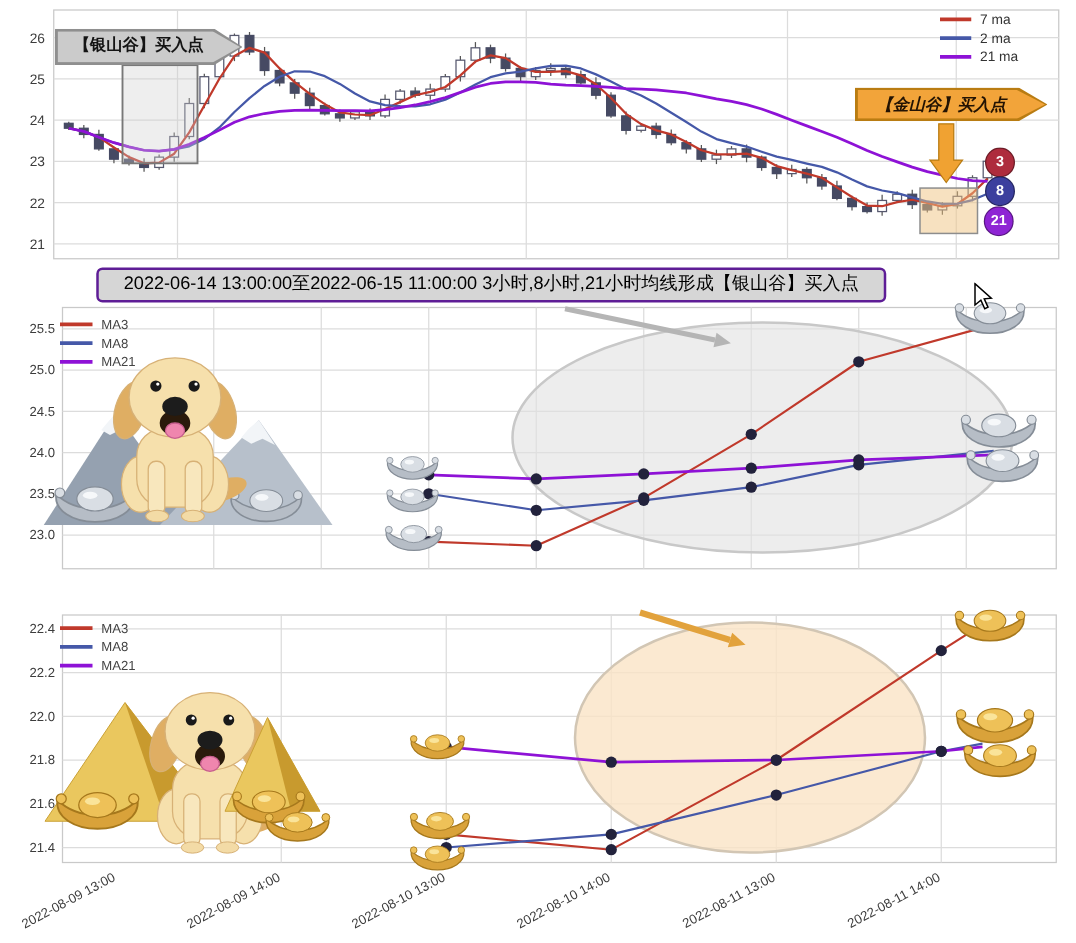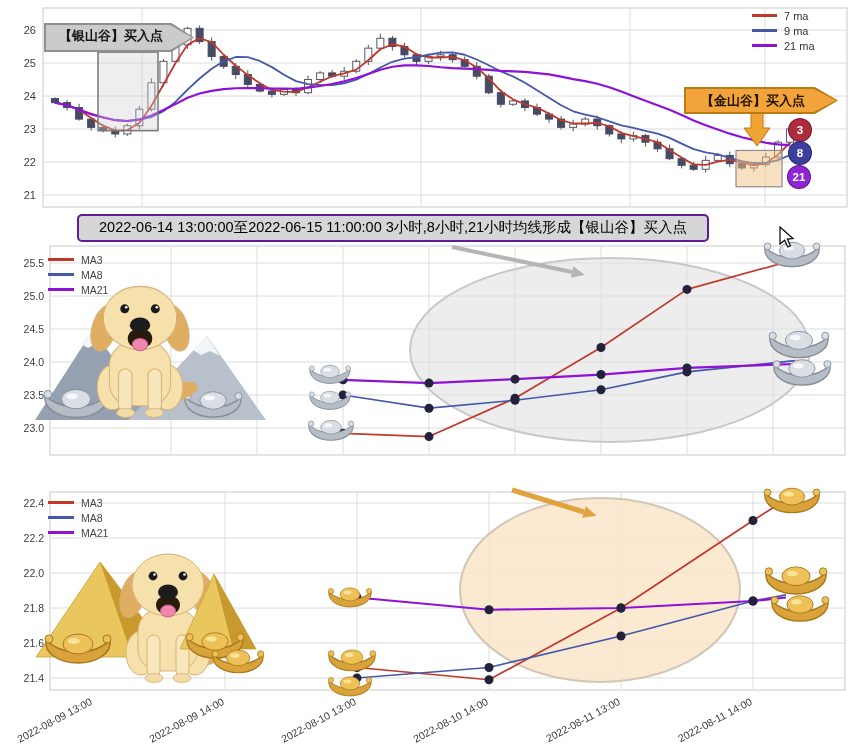--- a/index.html
+++ b/index.html
@@ -20,21 +20,21 @@
   #title-bot{left:141px;top:459px;background:#f0a12c;}
   .co{position:absolute;}
   .co-o,.co-i{position:absolute;clip-path:polygon(0 0,85% 0,100% 50%,85% 100%,0 100%);}
   .co-o{inset:0;}
   .co-i{inset:2px;}
   .co-t{position:relative;display:block;text-align:center;font-weight:bold;
         font-size:13px;padding-right:16px;}
   #co-silver{left:44px;top:3px;width:150px;height:29px;margin-top:20px;}
   #co-silver .co-o{background:#8f8f8f;} #co-silver .co-i{background:#cbcbcb;}
   #co-silver .co-t{line-height:25px;color:#141414;}
-  #co-gold{left:684px;top:87px;width:154px;height:27px;}
+  #co-gold{left:684px;top:70px;width:154px;height:27px;font-style:italic;}
   #co-gold .co-o{background:#b97c12;} #co-gold .co-i{background:#f2a43a;}
   #co-gold .co-t{line-height:27px;color:#231303;}
   .badge{position:absolute;width:24px;height:24px;border-radius:50%;color:#fff;
          font-weight:bold;font-size:11.5px;line-height:22px;text-align:center;
          border:1px solid rgba(0,0,0,.38);box-sizing:border-box;}
   #badge-3{left:788px;top:118px;} #badge-8{left:788px;top:141px;} #badge-21{left:787px;top:165px;}
   #cursor{position:absolute;left:779px;top:226px;width:16px;height:22px;}
 </style>
 </head>
 <body>
@@ -456,21 +456,21 @@
       </g>
     </svg>
 
   <div class="legend" id="legend-top">
     <div class="lrow">
         <span class="sw" style="background: rgb(192, 57, 43);"></span>
         <span>7 ma</span>
       </div>
     <div class="lrow">
         <span class="sw" style="background: rgb(69, 88, 168);"></span>
-        <span>9 ma</span>
+        <span>2 ma</span>
       </div>
     <div class="lrow">
         <span class="sw" style="background: rgb(142, 18, 214);"></span>
         <span>21 ma</span>
       </div>
   </div>
 
   <div class="co" id="co-silver">
     <div class="co-o"></div>
     <div class="co-i"></div>

